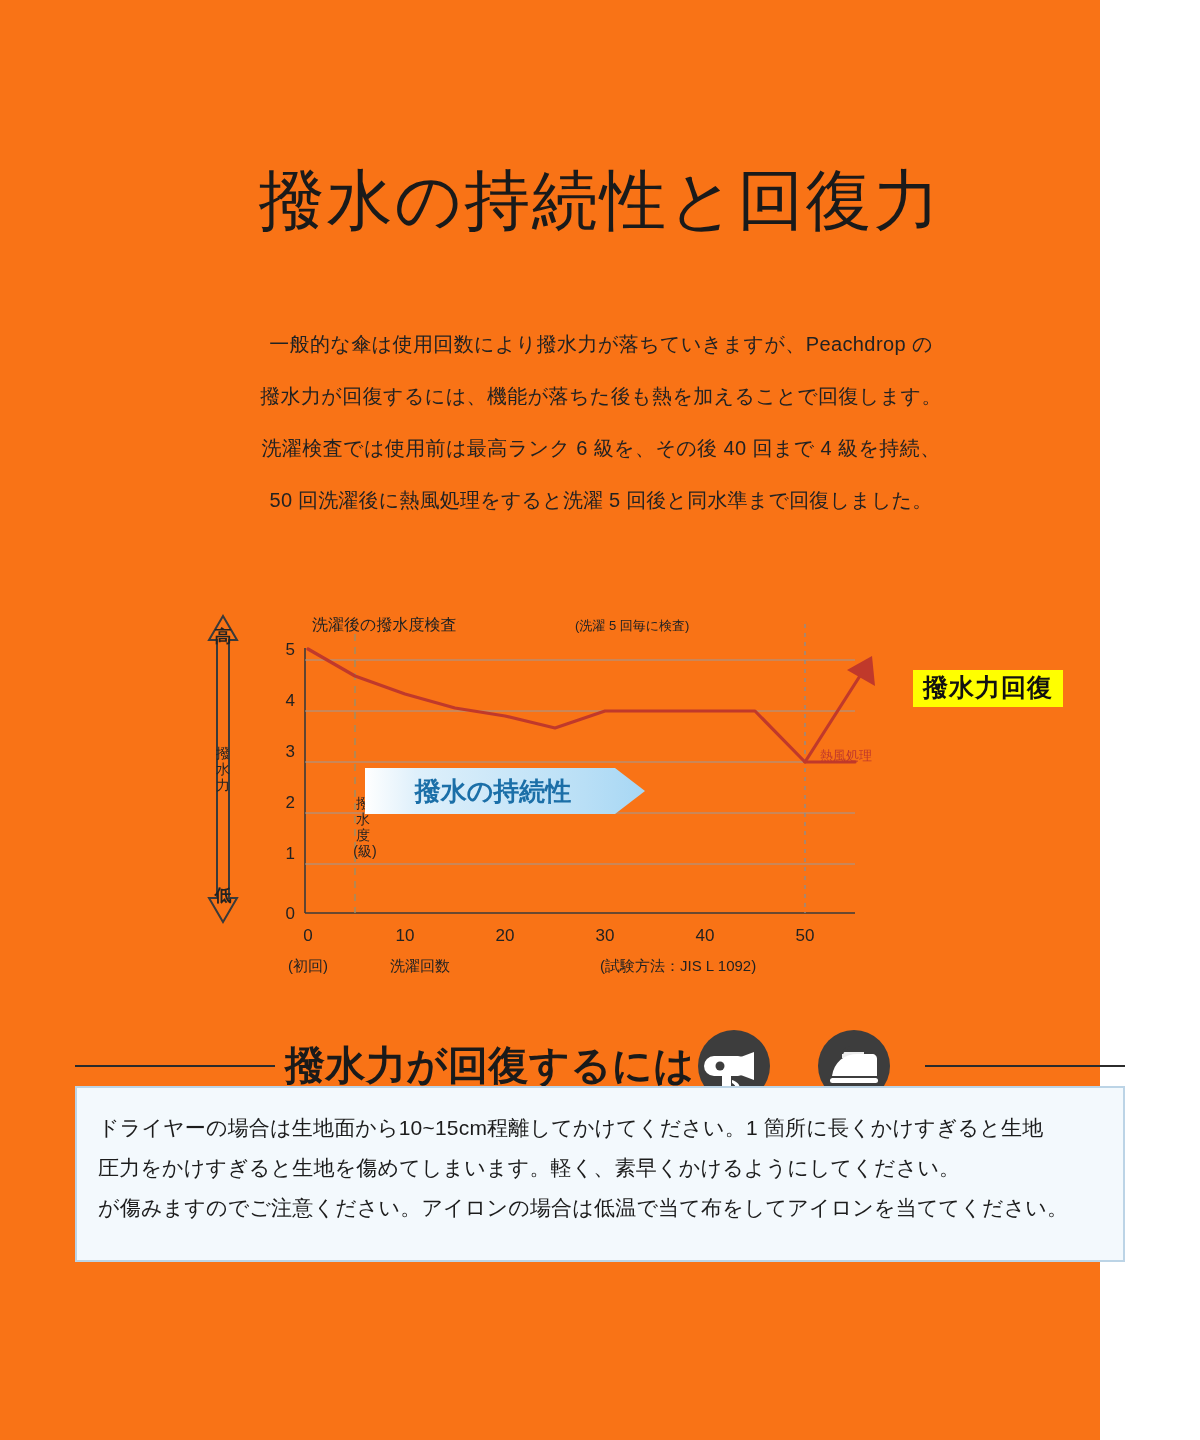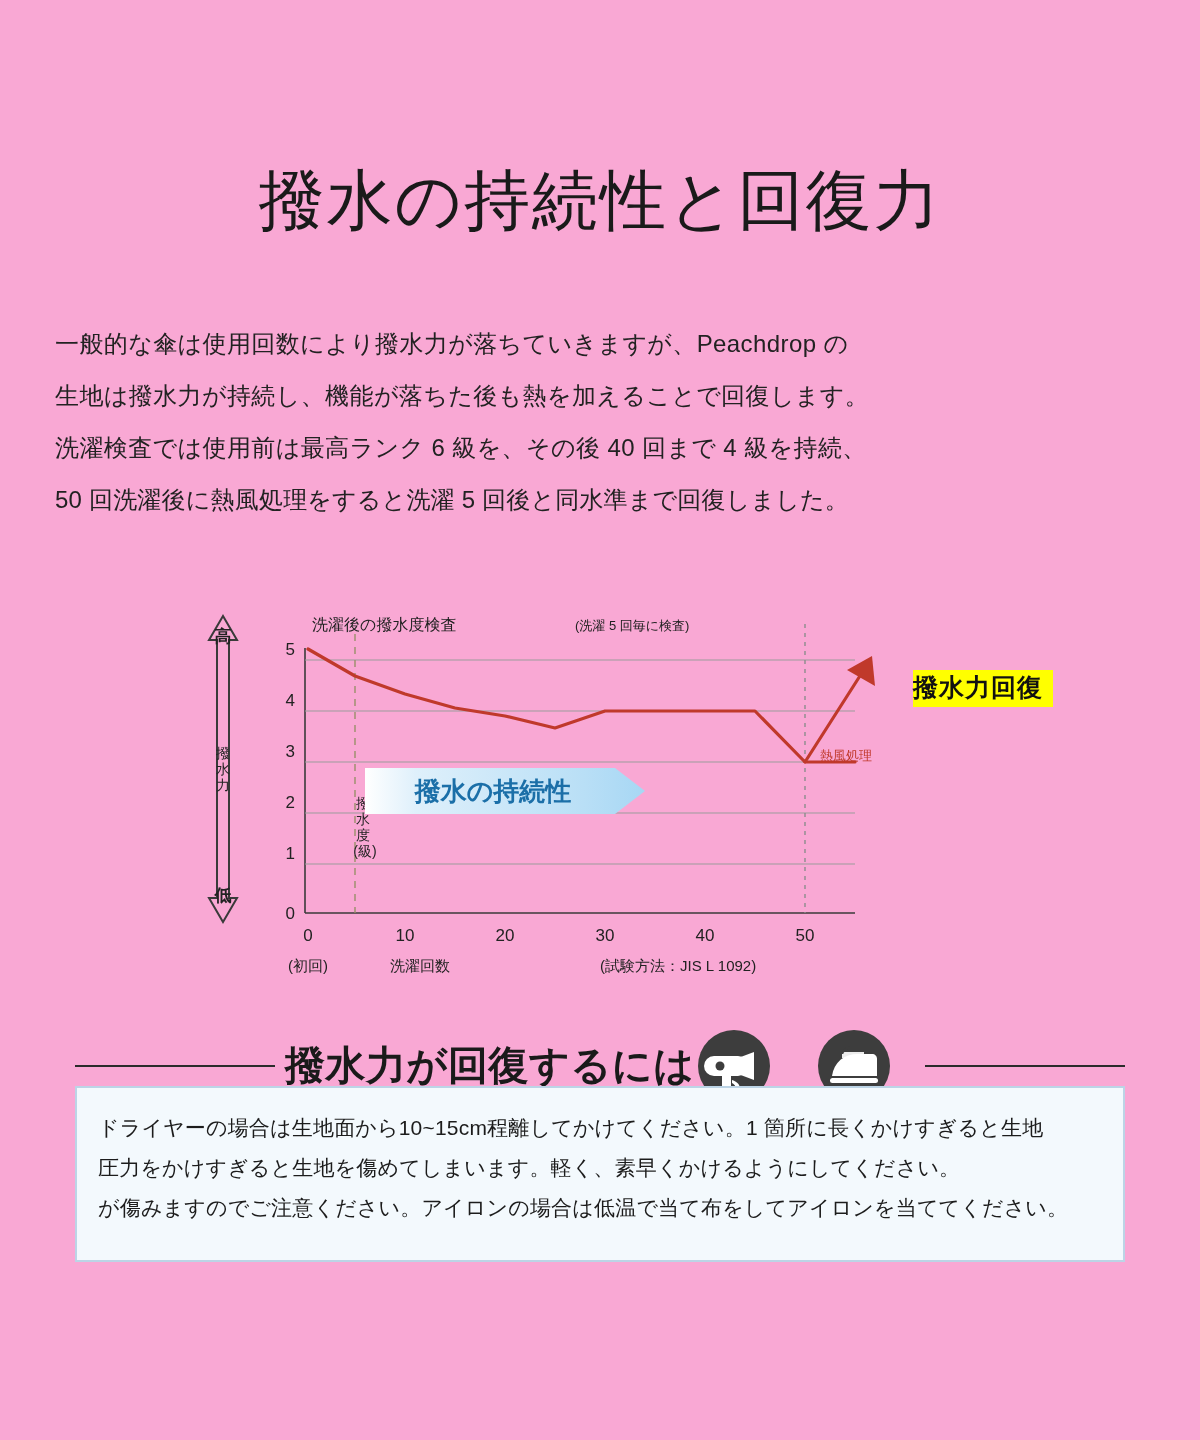--- a/index.html
+++ b/index.html
@@ -11,23 +11,23 @@
     width: 1200px;
     height: 1440px;
     font-family: "Liberation Sans", "DejaVu Sans", sans-serif;
     color: #111;
     position: relative;
     overflow: hidden;
   }
   .page {
     position: absolute;
     left: 0; top: 0;
-    width: 1200px;
+    width: 1100px;
     height: 1440px;
-    background: #f9a8d4;
+    background: #f97316;
   }
   
   .title {
     position: absolute;
     left: 0;
     top: 168px;
     width: 1200px;
     text-align: center;
     font-size: 66px;
     line-height: 1;
@@ -35,24 +35,24 @@
     font-family: "DejaVu Serif", "Liberation Serif", serif;
     font-weight: 400;
     color: #1a1a1a;
   }
   
   .lead {
     position: absolute;
     left: 55px;
     top: 318px;
     width: 1092px;
-    font-size: 24px;
+    font-size: 20px;
     line-height: 52px;
     color: #222;
-    text-align: left;
+    text-align: center;
     letter-spacing: 0.4px;
   }
   .lead div { white-space: nowrap; }
   .lead .l4 { letter-spacing: 0.2px; }
 
   
   .chart-wrap {
     position: absolute;
     left: 175px;
     top: 608px;
@@ -60,21 +60,21 @@
     height: 390px;
   }
   .chart-svg { display: block; }
 
   
   .recover-label {
     position: absolute;
     left: 738px;
     top: 62px;
     background: #ffff00;
-    padding: 5px 10px 7px 0;
+    padding: 5px 10px 7px 10px;
     font-size: 25px;
     font-weight: 700;
     color: #111;
     letter-spacing: 1px;
     line-height: 1;
     font-family: "Liberation Sans", sans-serif;
   }
 
   
   .recover-head {
@@ -142,21 +142,21 @@
 </style>
 </head>
 <body>
 
 <div class="page">
 
   <div class="title">撥水の持続性と回復力</div>
 
   <div class="lead">
     <div class="l1">一般的な傘は使用回数により撥水力が落ちていきますが、Peachdrop の</div>
-    <div class="l2">生地は撥水力が持続し、機能が落ちた後も熱を加えることで回復します。</div>
+    <div class="l2">撥水力が回復するには、機能が落ちた後も熱を加えることで回復します。</div>
     <div class="l3">洗濯検査では使用前は最高ランク 6 級を、その後 40 回まで 4 級を持続、</div>
     <div class="l4">50 回洗濯後に熱風処理をすると洗濯 5 回後と同水準まで回復しました。</div>
   </div>
 
   <div class="chart-wrap">
     <svg class="chart-svg" width="930" height="390" viewBox="0 0 930 390" xmlns="http://www.w3.org/2000/svg">
 
       <g>
         <polygon points="48,8 62,32 54,32 54,290 62,290 48,314 34,290 42,290 42,32 34,32" fill="none" stroke="#3a3a3a" stroke-width="2"></polygon>
       </g>

